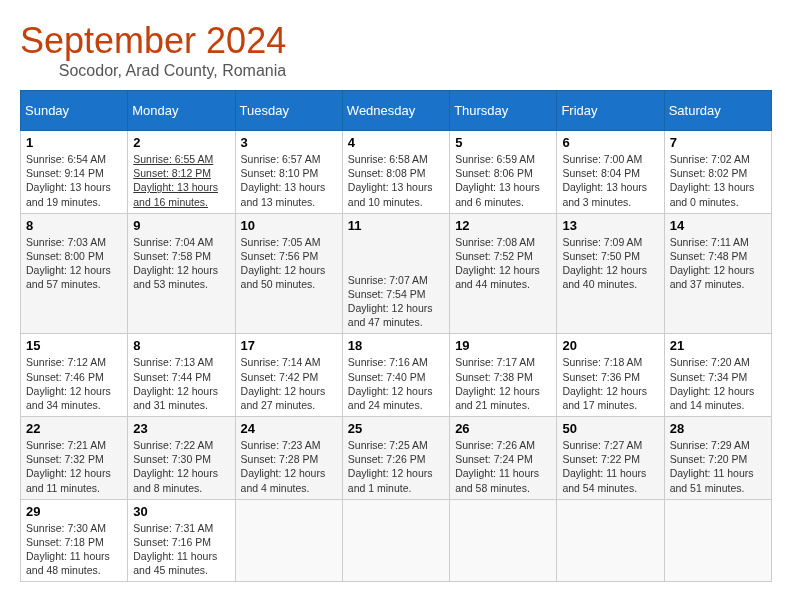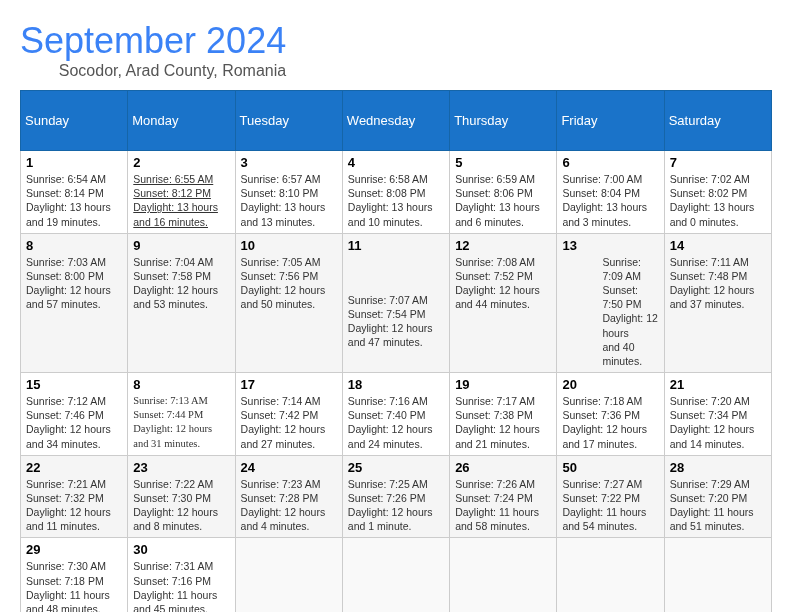--- a/index.html
+++ b/index.html
@@ -31,35 +31,35 @@
     .logo-icon {
       width: 36px;
       height: 36px;
     }
     .title-block {
       text-align: right;
     }
     .month-title {
       font-size: 36px;
       font-weight: normal;
-      color: #3b82f6;
+      color: #c2410c;
     }
     .location {
       font-size: 16px;
       color: #555;
     }
     .calendar {
       width: 100%;
       border-collapse: collapse;
       font-size: 11px;
     }
     .calendar th {
       background: #1a73c9;
       color: #fff;
-      padding: 22px 4px;
+      padding: 12px 4px;
       text-align: left;
       font-size: 13px;
       font-weight: normal;
       border: 1px solid #1565a8;
     }
     .calendar td {
       border: 1px solid #ccc;
       vertical-align: top;
       padding: 4px 5px;
       width: calc(100%/7);
@@ -104,21 +104,21 @@
       <th>Thursday</th>
       <th>Friday</th>
       <th>Saturday</th>
     </tr>
   </thead>
   <tbody id="calendar-body">
   <tr>
         <td>
           <span class="day-num">1</span>
           <div class="day-info" style="white-space: pre-line;">Sunrise: 6:54 AM
-Sunset: 8:14 PM
+Sunset: 9:14 PM
 Daylight: 13 hours
 and 19 minutes.</div>
         </td>
         <td>
           <span class="day-num">2</span>
           <div class="day-info" style="white-space: pre-line; text-decoration: underline;">Sunrise: 6:55 AM
 Sunset: 8:12 PM
 Daylight: 13 hours
 and 16 minutes.</div>
         </td>
@@ -189,21 +189,21 @@
         </td>
         <td>
           <span class="day-num">12</span>
           <div class="day-info" style="white-space: pre-line;">Sunrise: 7:08 AM
 Sunset: 7:52 PM
 Daylight: 12 hours
 and 44 minutes.</div>
         </td>
         <td>
           <span class="day-num">13</span>
-          <div class="day-info" style="white-space: pre-line; margin-left: 40px;">Sunrise: 7:09 AM
+          <div class="day-info" style="white-space: pre-line;">Sunrise: 7:09 AM
 Sunset: 7:50 PM
 Daylight: 12 hours
 and 40 minutes.</div>
         </td>
         <td>
           <span class="day-num">14</span>
           <div class="day-info" style="white-space: pre-line;">Sunrise: 7:11 AM
 Sunset: 7:48 PM
 Daylight: 12 hours
 and 37 minutes.</div>
@@ -212,21 +212,21 @@
       <tr>
         <td>
           <span class="day-num">15</span>
           <div class="day-info" style="white-space: pre-line;">Sunrise: 7:12 AM
 Sunset: 7:46 PM
 Daylight: 12 hours
 and 34 minutes.</div>
         </td>
         <td>
           <span class="day-num">8</span>
-          <div class="day-info" style="white-space: pre-line; font-family: Liberation Serif, serif;">Sunrise: 7:13 AM
+          <div class="day-info" style="white-space: pre-line;">Sunrise: 7:13 AM
 Sunset: 7:44 PM
 Daylight: 12 hours
 and 31 minutes.</div>
         </td>
         <td>
           <span class="day-num">17</span>
           <div class="day-info" style="white-space: pre-line;">Sunrise: 7:14 AM
 Sunset: 7:42 PM
 Daylight: 12 hours
 and 27 minutes.</div>

